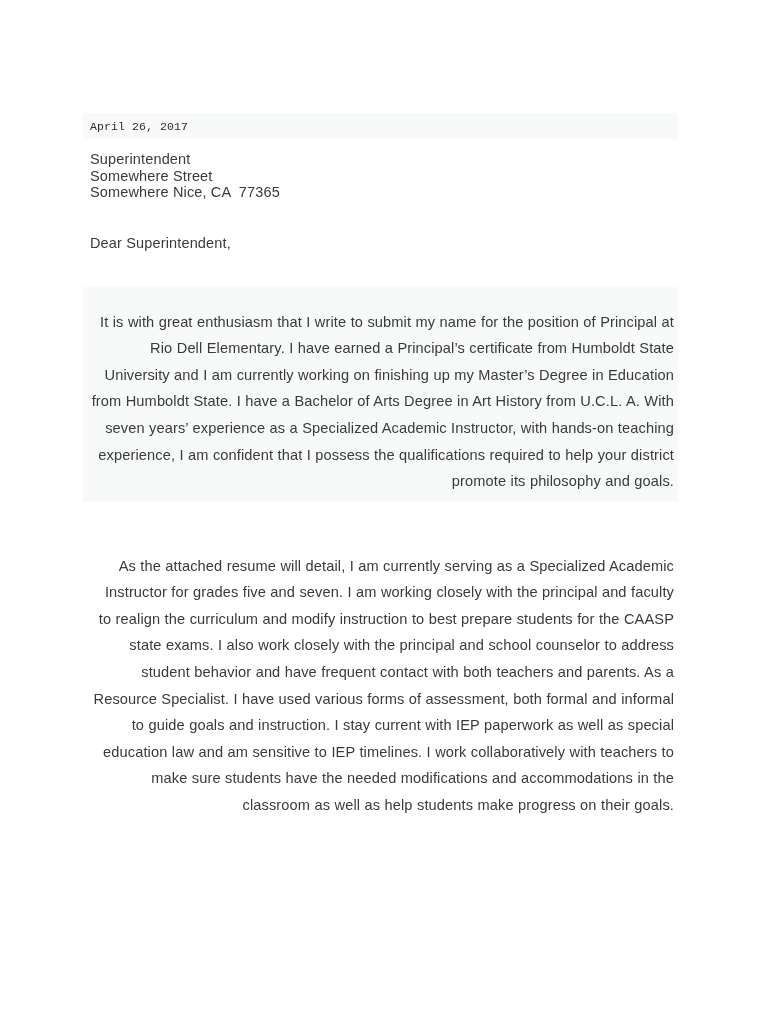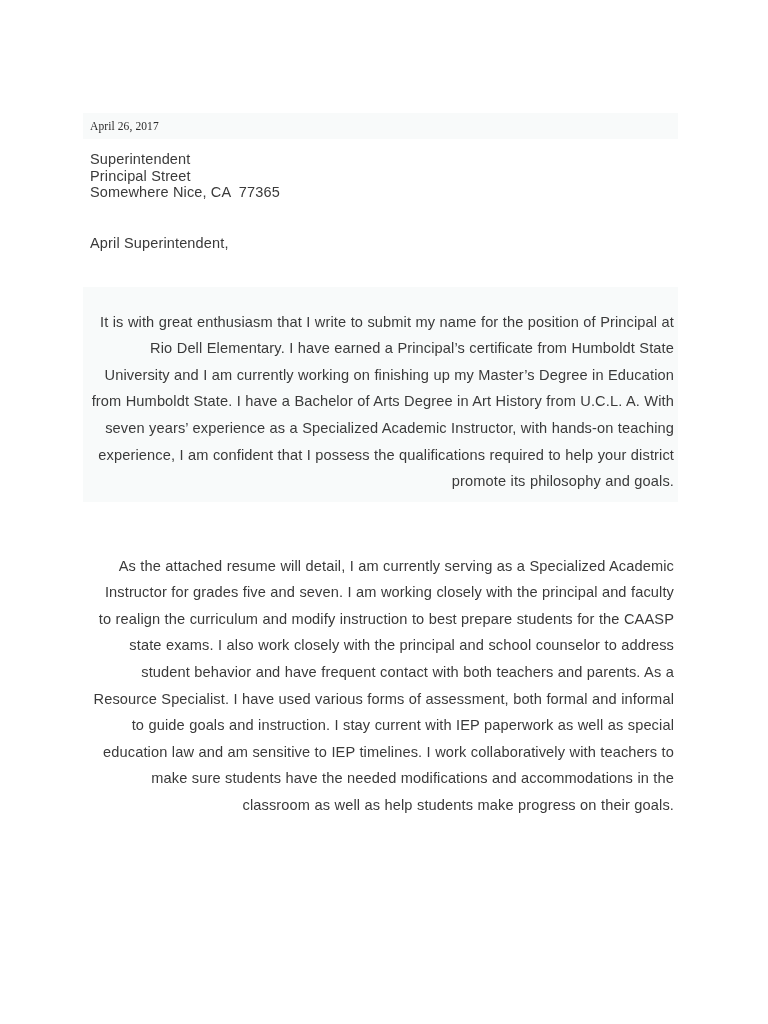--- a/index.html
+++ b/index.html
@@ -40,21 +40,21 @@
     top: 0;
     width: 768px;
     z-index: 1;
   }
 
   
   .date-line {
     position: absolute;
     left: 90px;
     top: 119px;
-    font-family: Liberation Serif, serif;
+    font-family: Liberation Mono, monospace;
     font-size: 11.5px;
     line-height: 15px;
     color: #2b2b2b;
     letter-spacing: 0.1px;
     white-space: nowrap;
   }
 
   
   .address-block {
     position: absolute;
@@ -107,24 +107,24 @@
 
   <div class="shade-band" id="shade-date"></div>
   <div class="shade-band" id="shade-intro"></div>
 
   <div class="content">
 
     <div class="date-line">April 26, 2017</div>
 
     <div class="address-block">
       <span class="addr-line">Superintendent</span>
-      <span class="addr-line">Principal Street</span>
+      <span class="addr-line">Somewhere Street</span>
       <span class="addr-line">Somewhere Nice, CA  77365</span>
     </div>
 
-    <div class="salutation">April Superintendent,</div>
+    <div class="salutation">Dear Superintendent,</div>
 
     <p class="body-para" id="para-intro">It is with great enthusiasm that I write to submit my name for the position of Principal at Rio Dell Elementary. I have earned a Principal’s certificate from Humboldt State University and I am currently working on finishing up my Master’s Degree in Education from Humboldt State. I have a Bachelor of Arts Degree in Art History from U.C.L. A. With seven years’ experience as a Specialized Academic Instructor, with hands-on teaching experience, I am confident that I possess the qualifications required to help your district promote its philosophy and goals.</p>
 
     <p class="body-para" id="para-experience">As the attached resume will detail, I am currently serving as a Specialized Academic Instructor for grades five and seven. I am working closely with the principal and faculty to realign the curriculum and modify instruction to best prepare students for the CAASP state exams. I also work closely with the principal and school counselor to address student behavior and have frequent contact with both teachers and parents.  As a Resource Specialist.  I have used various forms of assessment, both formal and informal to guide goals and instruction.  I stay current with IEP paperwork as well as special education law and am sensitive to IEP timelines.  I work collaboratively with teachers to make sure students have the needed modifications and accommodations in the classroom as well as help students make progress on their goals.</p>
 
   </div>
 </div>
 
 </body></html>

